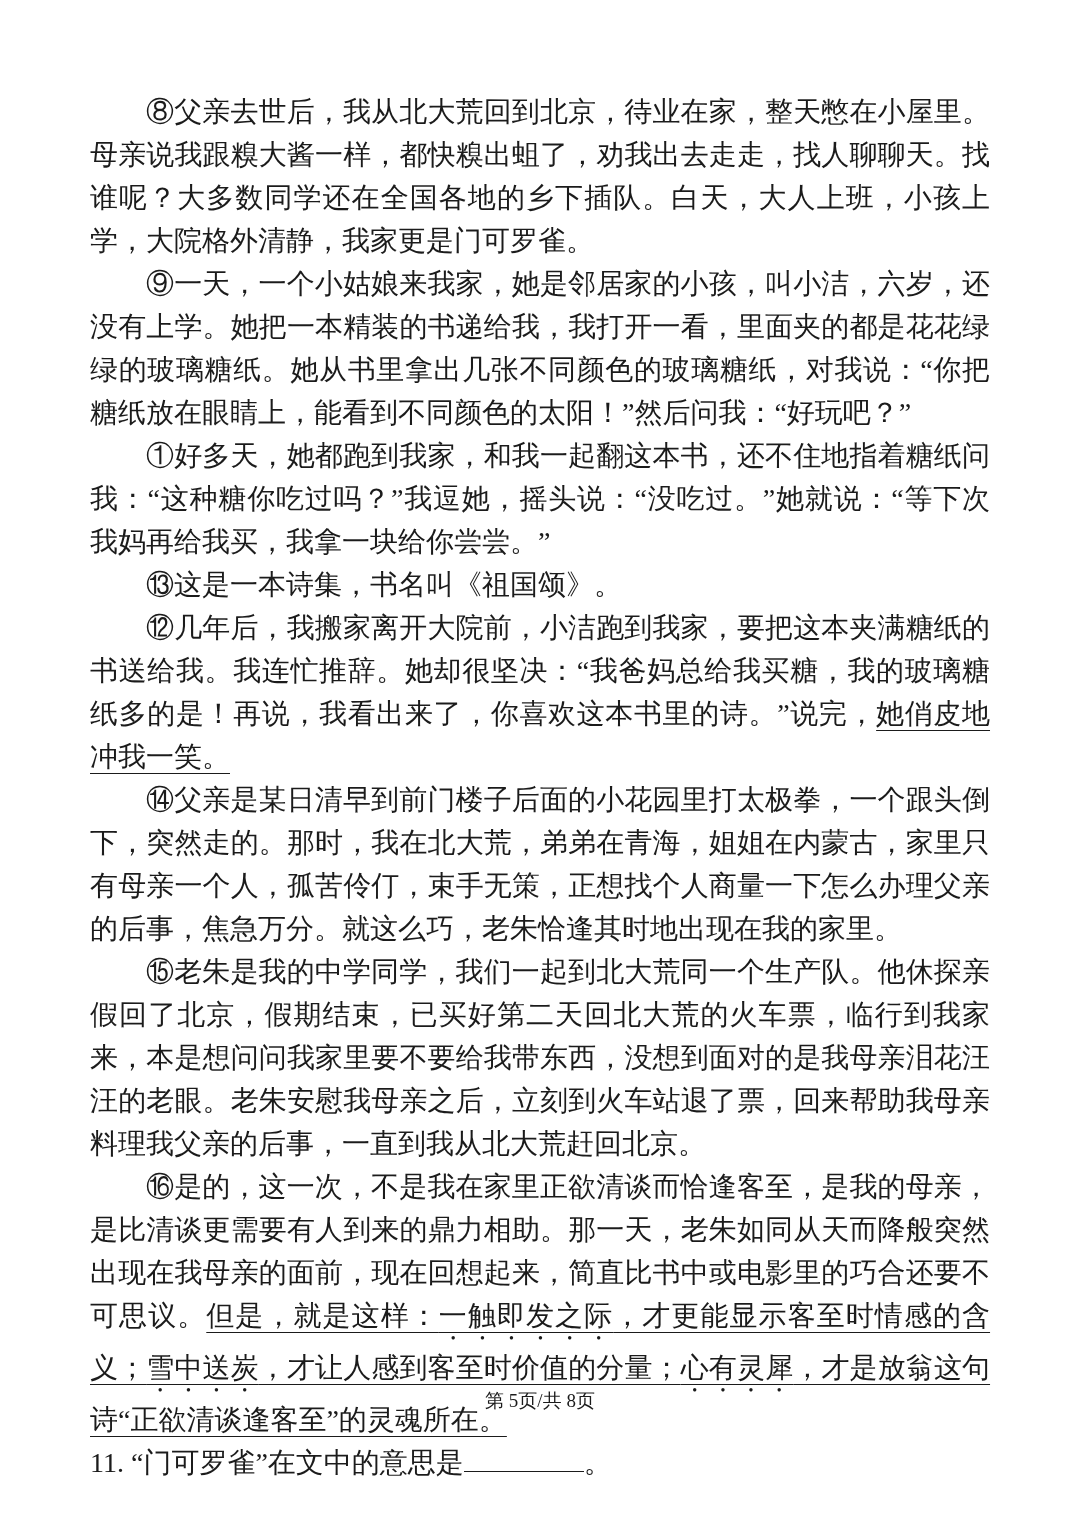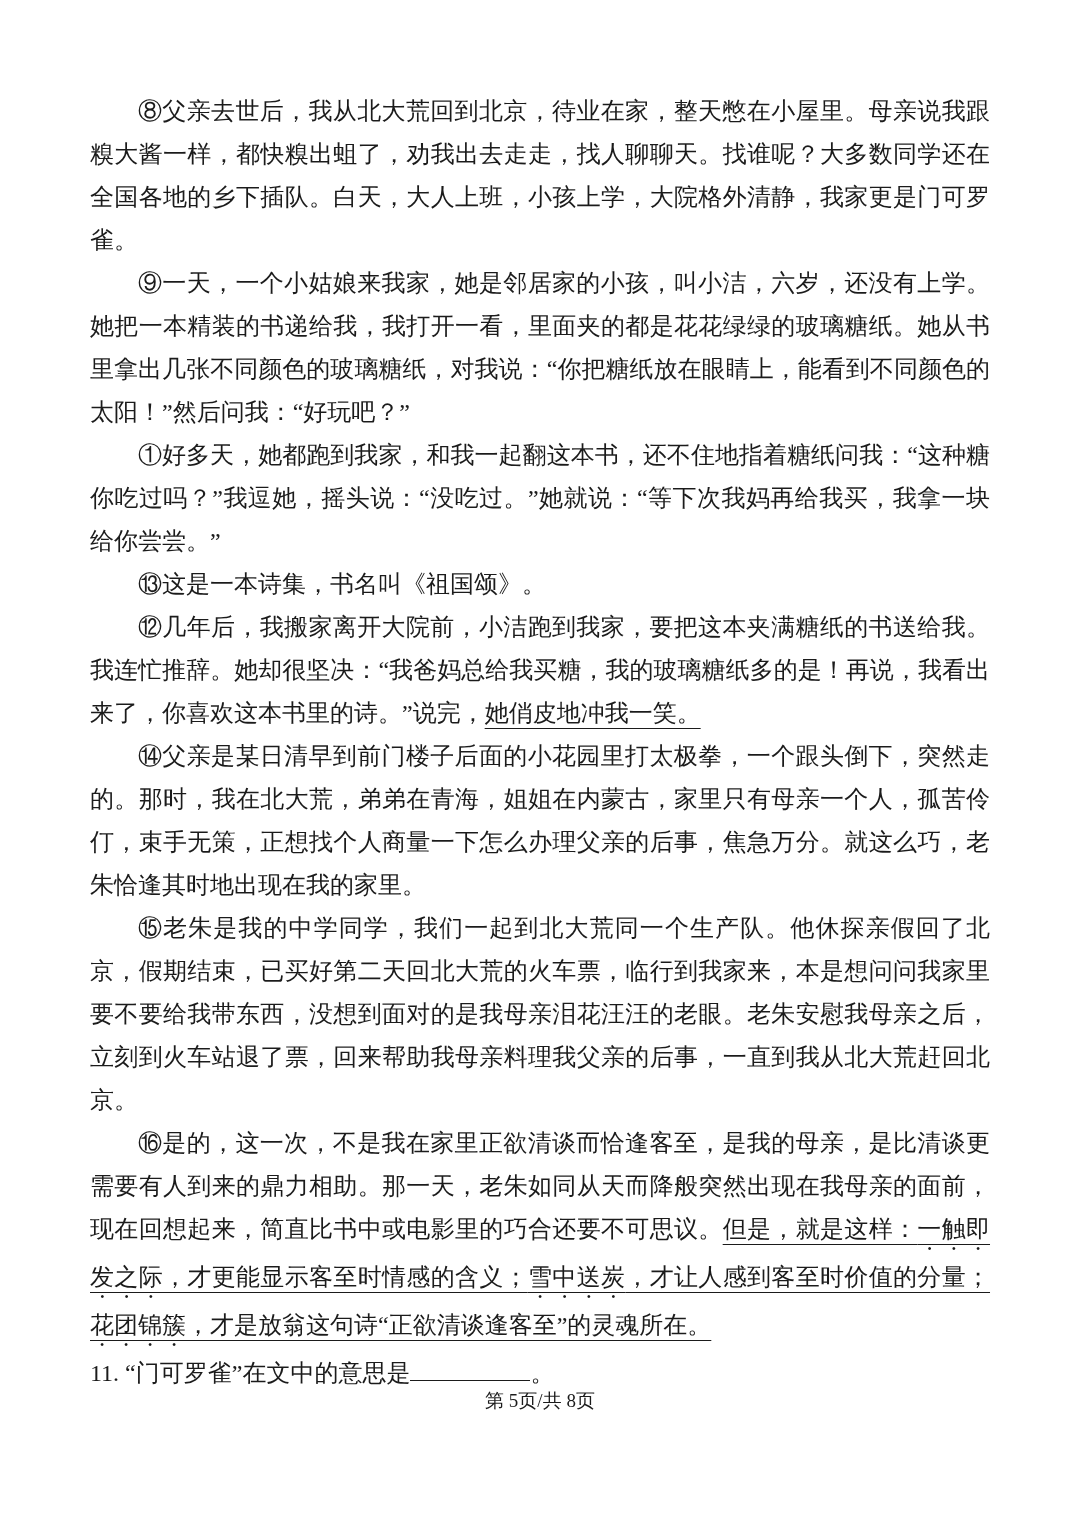--- a/index.html
+++ b/index.html
@@ -10,21 +10,21 @@
     background: #ffffff;
     color: #1b1b1b;
     font-family: "Liberation Serif", "DejaVu Serif", serif;
     overflow: hidden;
   }
   .content {
     position: absolute;
     left: 90px;
     top: 90px;
     width: 900px;
-    font-size: 24px;
+    font-size: 28px;
     line-height: 43px;
     text-align: justify;
   }
   .para {
     margin: 0;
     padding: 0;
     text-indent: 2em;
   }
   .attribution {
     text-indent: 0;
@@ -75,21 +75,21 @@
     <p class="para"><span>①好多天，她都跑到我家，和我一起翻这本书，还不住地指着糖纸问我：“这种糖你吃过吗？”我逗她，摇头说：“没吃过。”她就说：“等下次我妈再给我买，我拿一块给你尝尝。”</span></p>
 
     <p class="para"><span>⑬这是一本诗集，书名叫《祖国颂》。</span></p>
 
     <p class="para"><span>⑫几年后，我搬家离开大院前，小洁跑到我家，要把这本夹满糖纸的书送给我。我连忙推辞。她却很坚决：“我爸妈总给我买糖，我的玻璃糖纸多的是！再说，我看出来了，你喜欢这本书里的诗。”说完，</span><span class="u">她俏皮地冲我一笑。</span></p>
 
     <p class="para"><span>⑭父亲是某日清早到前门楼子后面的小花园里打太极拳，一个跟头倒下，突然走的。那时，我在北大荒，弟弟在青海，姐姐在内蒙古，家里只有母亲一个人，孤苦伶仃，束手无策，正想找个人商量一下怎么办理父亲的后事，焦急万分。就这么巧，老朱恰逢其时地出现在我的家里。</span></p>
 
     <p class="para"><span>⑮老朱是我的中学同学，我们一起到北大荒同一个生产队。他休探亲假回了北京，假期结束，已买好第二天回北大荒的火车票，临行到我家来，本是想问问我家里要不要给我带东西，没想到面对的是我母亲泪花汪汪的老眼。老朱安慰我母亲之后，立刻到火车站退了票，回来帮助我母亲料理我父亲的后事，一直到我从北大荒赶回北京。</span></p>
 
-    <p class="para"><span>⑯是的，这一次，不是我在家里正欲清谈而恰逢客至，是我的母亲，是比清谈更需要有人到来的鼎力相助。那一天，老朱如同从天而降般突然出现在我母亲的面前，现在回想起来，简直比书中或电影里的巧合还要不可思议。</span><span class="u">但是，就是这样：</span><span class="u dots">一触即发之际</span><span class="u">，才更能显示客至时情感的含义；</span><span class="u dots">雪中送炭</span><span class="u">，才让人感到客至时价值的分量；</span><span class="u dots">花团锦簇</span><span class="u">，才是放翁这句诗“正欲清谈逢客至”的灵魂所在。</span></p>
+    <p class="para"><span>⑯是的，这一次，不是我在家里正欲清谈而恰逢客至，是我的母亲，是比清谈更需要有人到来的鼎力相助。那一天，老朱如同从天而降般突然出现在我母亲的面前，现在回想起来，简直比书中或电影里的巧合还要不可思议。</span><span class="u">但是，就是这样：</span><span class="u dots">一触即发之际</span><span class="u">，才更能显示客至时情感的含义；</span><span class="u dots">雪中送炭</span><span class="u">，才让人感到客至时价值的分量；</span><span class="u dots">心有灵犀</span><span class="u">，才是放翁这句诗“正欲清谈逢客至”的灵魂所在。</span></p>
 
 
     <p class="para question"><span>11.</span>&nbsp;<span>“门可罗雀”在文中的意思是</span><span class="blank"></span><span>。</span></p>
 
   </div>
 
   <div class="footer"><span>第 5页/共 8页</span></div>
 </div>
 
 </body></html>

